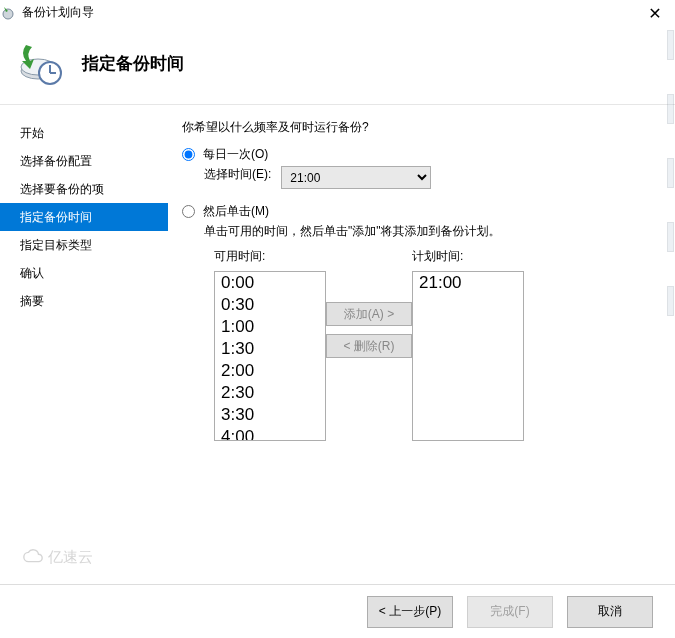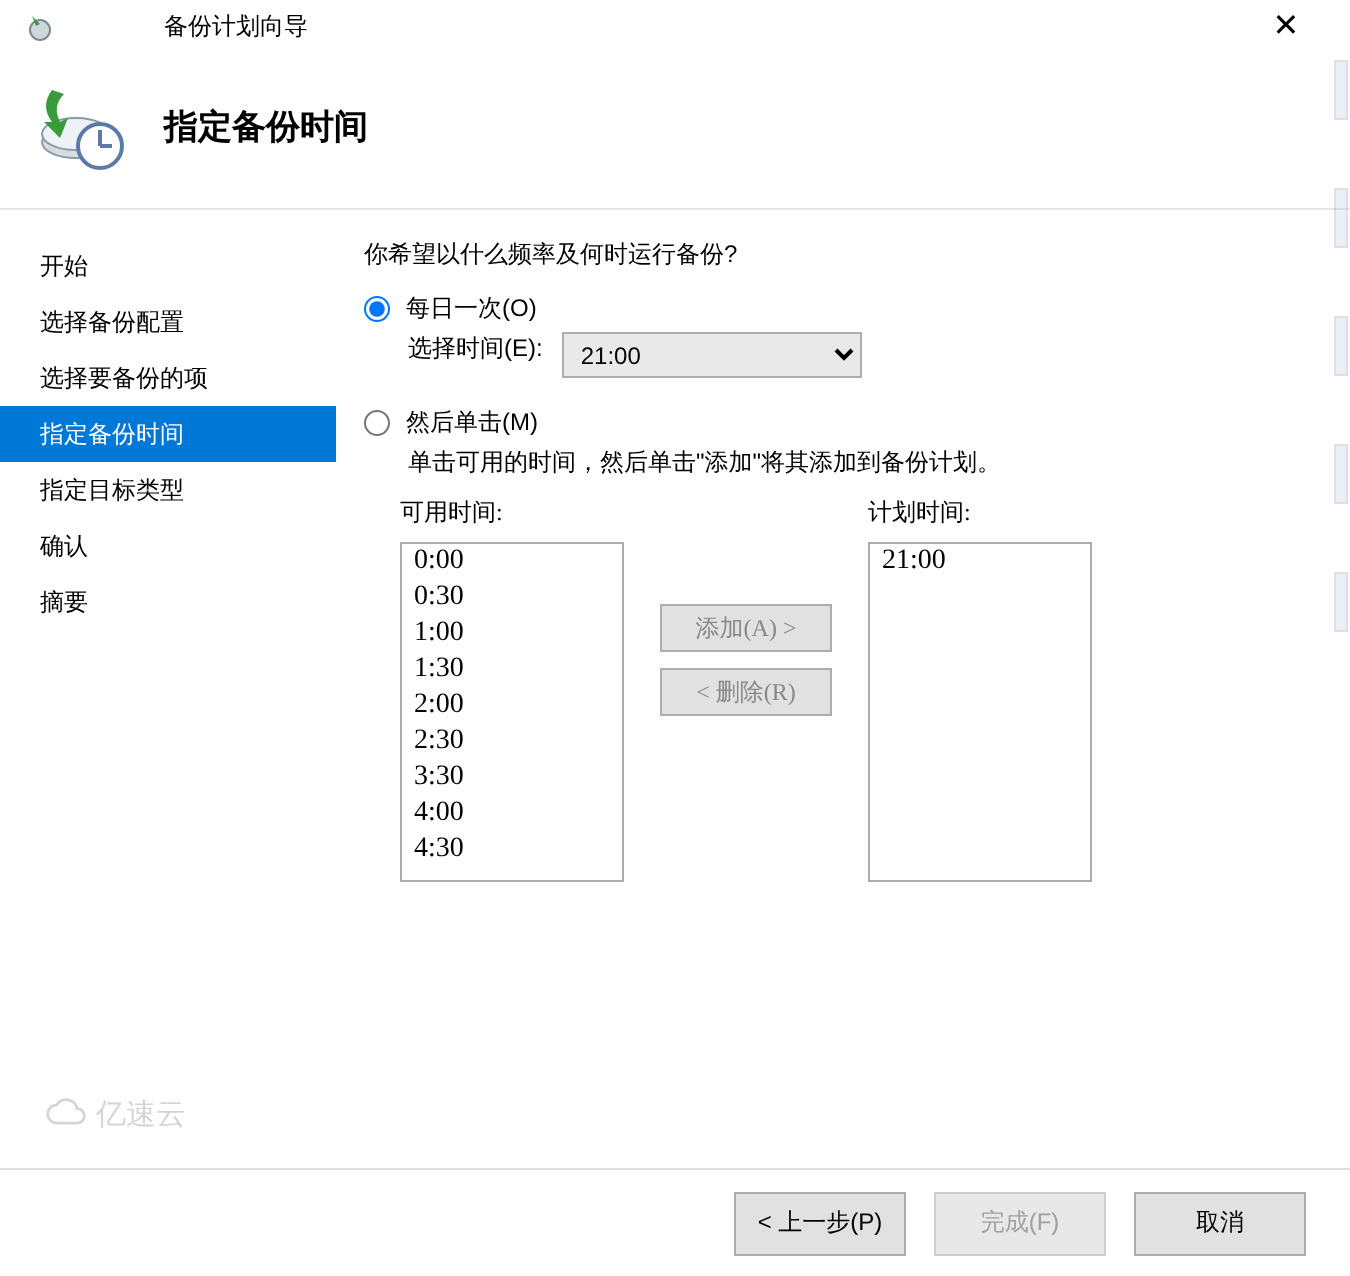--- a/index.html
+++ b/index.html
@@ -9,24 +9,22 @@
     font-size: 12px;
     background: #fff;
     color: #000;
     width: 675px;
     height: 638px;
     position: relative;
     overflow: hidden;
   }
   .titlebar {
     display: flex;
-    align-items: center;
-    padding: 4px 12px;
+    padding: 4px 0;
     height: 26px;
-    gap: 48px;
   }
   .titlebar .tb-icon {
     width: 16px; height: 16px;
     margin-right: 6px;
     display: inline-flex; align-items:center; justify-content:center;
   }
   .titlebar .title-text { flex: 1; }
   .titlebar .close {
     width: 40px;
     text-align: center;
@@ -95,35 +93,33 @@
     background: #e9e9e9;
     font-family: inherit;
     font-size: 12px;
     padding-left: 4px;
   }
   .instr {
     margin-left: 22px;
     margin-bottom: 8px;
   }
   .lists-row {
-    margin-left: 18px;
+    margin-left: 32px;
     display: flex;
     align-items: flex-start;
-    gap: 18px;
-    font-family: Liberation Serif, serif;
   }
   .list-col { display:flex; flex-direction:column; }
   .list-label { margin-bottom: 6px; }
   .listbox {
     width: 112px;
     height: 170px;
     border: 1px solid #adadad;
     overflow-y: scroll;
     background: #fff;
-    font-size: 14px;
+    font-size: 17px;
   }
   .listbox .li {
     padding: 1px 6px;
     white-space: nowrap;
   }
   .middle-btns {
     display: flex;
     flex-direction: column;
     gap: 8px;
     margin-top: 54px;

